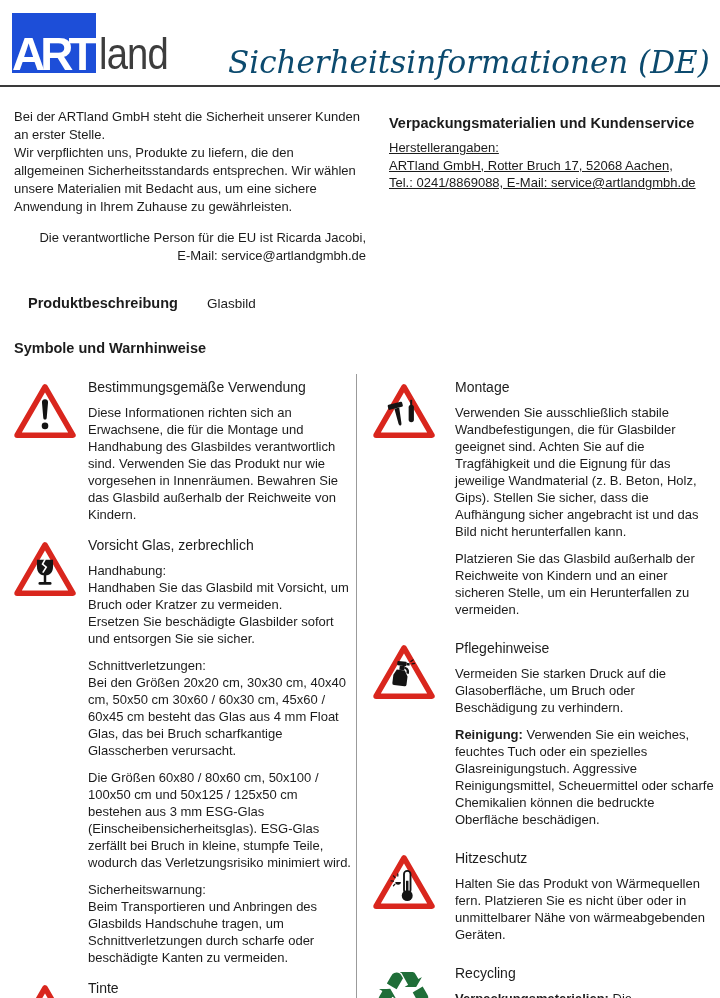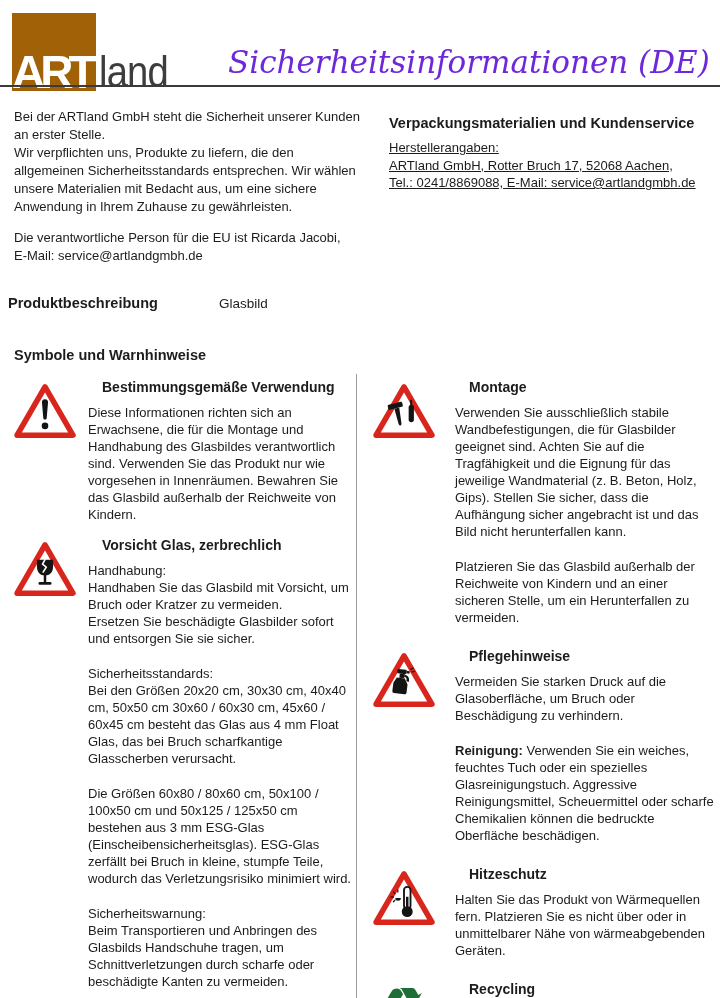--- a/index.html
+++ b/index.html
@@ -2,58 +2,58 @@
 <html><head>
 <meta charset="utf-8">
 <style>
   html,body{margin:0;padding:0;background:#fff;}
   .page{
     position:relative;width:720px;height:998px;overflow:hidden;background:#fff;
     font-family:"Liberation Sans","DejaVu Sans",sans-serif;color:#1c1c1c;
   }
   
   .logo{position:absolute;left:12px;top:13px;display:flex;align-items:flex-end;}
-  .logo-box{width:84px;height:78px;background:#a16207;position:relative;}
+  .logo-box{width:84px;height:60px;background:#1d4ed8;position:relative;}
   .logo-art{
     position:absolute;left:0;bottom:-4px;font-size:46px;font-weight:bold;color:#fff;
     letter-spacing:-5px;line-height:1;
   }
   .logo-land{
     color:#3d3d3d;font-size:45px;line-height:1;margin-left:3px;margin-bottom:-3px;
     display:inline-block;transform:scaleX(.85);transform-origin:left bottom;letter-spacing:-1px;
   }
   .doc-title{
     position:absolute;left:228px;top:44px;font-family:"DejaVu Serif","Liberation Serif",serif;
-    font-style:italic;font-weight:400;font-size:31px;color:#6d28d9;white-space:nowrap;
+    font-style:italic;font-weight:400;font-size:31px;color:#0c4a6e;white-space:nowrap;
   }
   .header-rule{position:absolute;left:0;top:85px;width:720px;height:0;border-top:2px solid #3a3a3a;}
   
   .intro{position:absolute;left:14px;top:108px;width:352px;font-size:13px;line-height:18px;}
-  .intro-p3{margin-top:13px;white-space:pre-line;}
+  .intro-p3{margin-top:13px;white-space:pre-line;text-align:right;}
   .manufacturer{position:absolute;left:389px;top:115px;width:324px;}
   .manufacturer-heading{font-size:14.5px;font-weight:bold;margin:0 0 8px;}
   .manufacturer-line{font-size:13px;line-height:17.5px;text-decoration:underline;}
   
-  .product-row{position:absolute;left:8px;top:295px;display:flex;align-items:center;gap:32px;}
+  .product-row{position:absolute;left:28px;top:295px;display:flex;align-items:center;}
   .product-label{font-weight:bold;font-size:14.5px;width:179px;}
   .product-value{font-size:13.5px;}
-  .warnings-heading{position:absolute;left:14px;top:340px;font-weight:bold;font-size:14.5px;margin-top:7px;}
+  .warnings-heading{position:absolute;left:14px;top:340px;font-weight:bold;font-size:14.5px;}
   
   .warnings{position:absolute;left:0;top:373px;width:720px;height:625px;display:flex;}
   .warnings-divider{position:absolute;left:356px;top:1px;bottom:0;width:1px;background:#9b9b9b;}
   .col-left{width:356px;padding:6px 0 0 14px;box-sizing:border-box;}
   .col-right{width:364px;padding:6px 0 4px 17px;box-sizing:border-box;}
   .warning-block{display:grid;}
   .col-left  .warning-block{grid-template-columns:74px 1fr;margin-bottom:14px;}
   .col-right .warning-block{grid-template-columns:82px 1fr;margin-bottom:22px;}
   .warning-icon-cell{padding-top:3px;}
-  .warning-title{font-size:14px;font-weight:bold;line-height:17px;margin:0 14px 8px;}
+  .warning-title{font-size:14px;font-weight:normal;line-height:17px;margin:0 0 8px;}
   .warning-text-cell{padding-right:2px;}
   .para{font-size:13px;line-height:17px;margin-top:0;}
-  .para + .para{margin-top:18px;}
+  .para + .para{margin-top:10px;}
   .para-heading{font-weight:normal;}
   .para-text{white-space:pre-line;}
   .recycle-glyph{
     font-family:"DejaVu Sans",sans-serif;font-size:68px;line-height:62px;
     color:#1f6e38;display:block;margin-top:-2px;
   }
 </style>
 </head>
 <body>
 
@@ -115,21 +115,21 @@
     <rect x="39.5" y="67" width="21" height="4.5" rx="2" fill="#141414"></rect>
   </svg></div>
     <div class="warning-text-cell">
       <h3 class="warning-title">Vorsicht Glas, zerbrechlich</h3>
     <div class="para">
               <div class="para-heading">Handhabung:</div>
               <div class="para-text">Handhaben Sie das Glasbild mit Vorsicht, um Bruch oder Kratzer zu vermeiden.
 Ersetzen Sie beschädigte Glasbilder sofort und entsorgen Sie sie sicher.</div>
             </div>
             <div class="para">
-              <div class="para-heading">Sicherheitsstandards:</div>
+              <div class="para-heading">Schnittverletzungen:</div>
               <div class="para-text">Bei den Größen 20x20 cm, 30x30 cm, 40x40 cm, 50x50 cm 30x60 / 60x30 cm, 45x60 / 60x45 cm besteht das Glas aus 4 mm Float Glas, das bei Bruch scharfkantige Glasscherben verursacht.</div>
             </div>
             <div class="para">
               <div class="para-text">Die Größen 60x80 / 80x60 cm, 50x100 / 100x50 cm und 50x125 / 125x50 cm bestehen aus 3 mm ESG-Glas (Einscheibensicherheitsglas). ESG-Glas zerfällt bei Bruch in kleine, stumpfe Teile, wodurch das Verletzungsrisiko minimiert wird.</div>
             </div>
             <div class="para">
               <div class="para-heading">Sicherheitswarnung:</div>
               <div class="para-text">Beim Transportieren und Anbringen des Glasbilds Handschuhe tragen, um Schnittverletzungen durch scharfe oder beschädigte Kanten zu vermeiden.</div>
             </div>
           </div>

